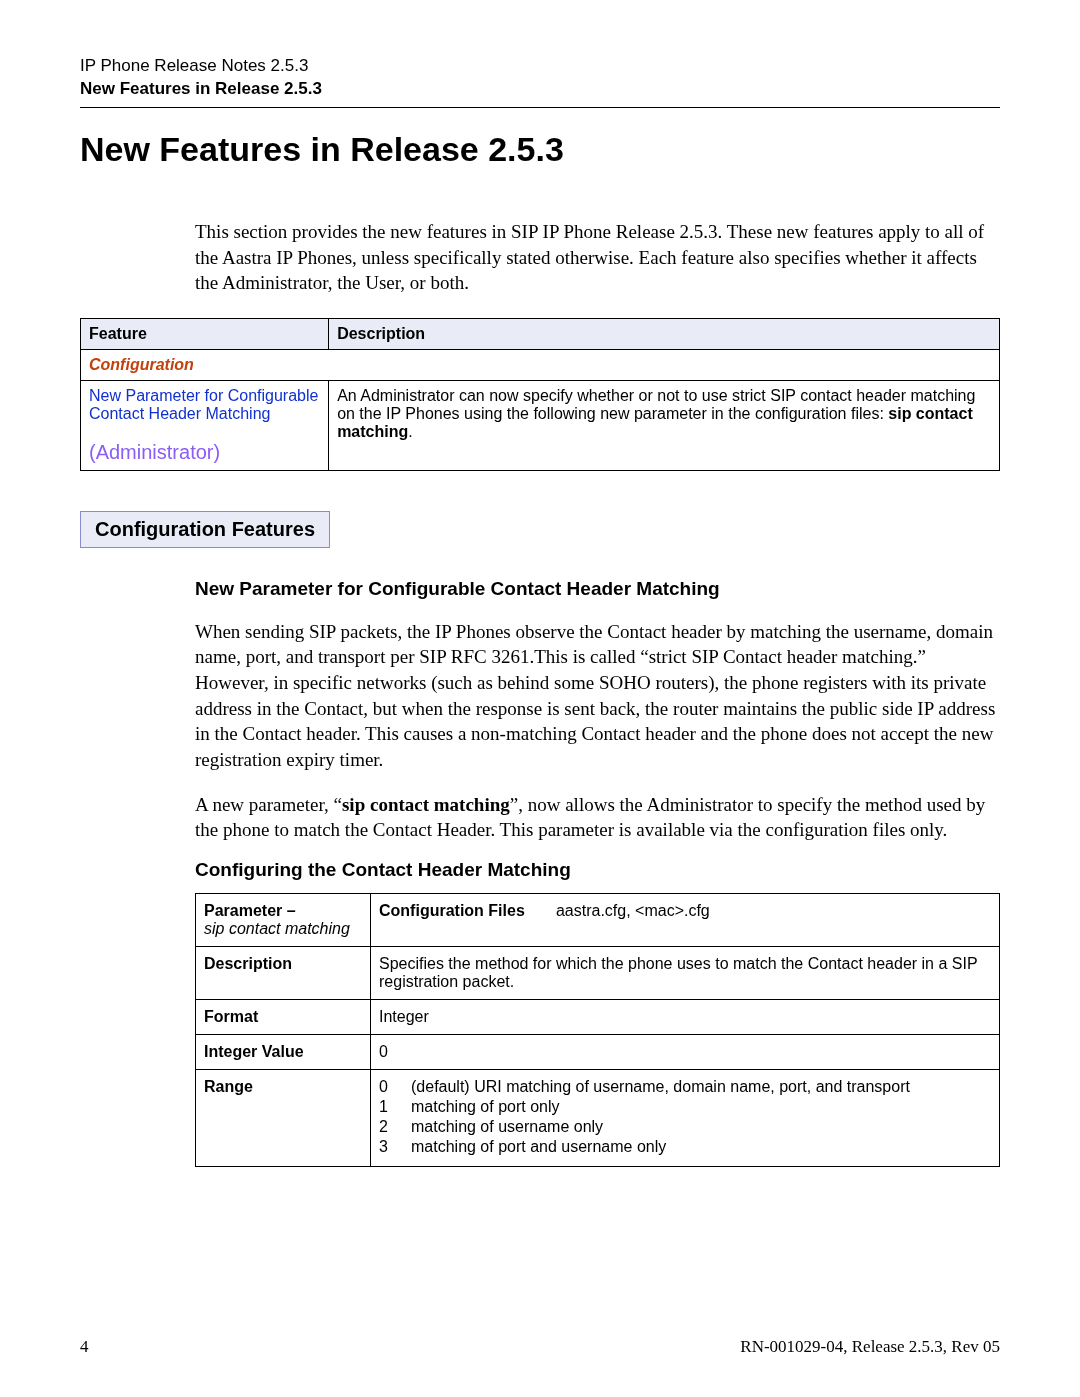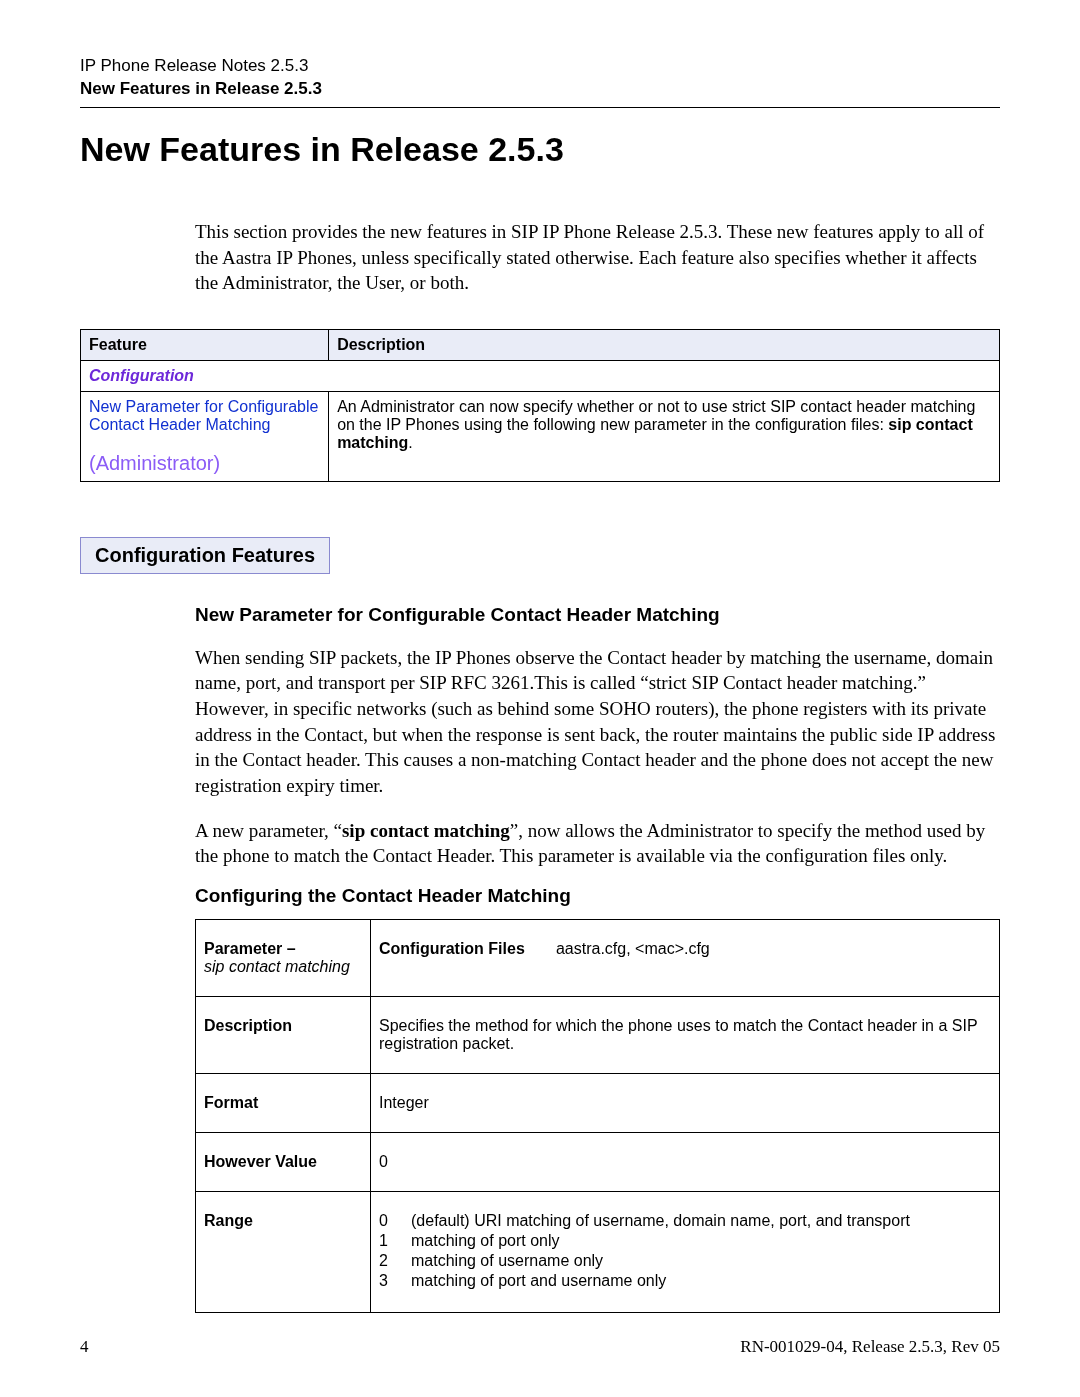--- a/index.html
+++ b/index.html
@@ -28,43 +28,43 @@
   h1.main-title {
     font-size: 34px;
     font-weight: bold;
     margin: 0 0 50px 0;
   }
   .intro {
     margin-left: 115px;
     font-size: 19px;
     font-family: "Times New Roman", Times, serif;
     line-height: 1.35;
-    margin-bottom: 33px;
+    margin-bottom: 22px;
   }
   table.feature-table {
     width: 100%;
     border-collapse: collapse;
     font-size: 16px;
-    margin-bottom: 55px;
+    margin-bottom: 40px;
   }
   table.feature-table th, table.feature-table td {
     border: 1px solid #000;
     padding: 6px 8px;
     text-align: left;
     vertical-align: top;
   }
   table.feature-table th {
     background: #e9ecf7;
     font-weight: bold;
   }
   .cat-row td {
     background: #fff;
     font-style: italic;
     font-weight: bold;
-    color: #6d28d9;
+    color: #c2410c;
   }
   .link { color: #1030d0; }
   .role { font-size: 20px; color: #8b5cf6; text-align: center; }
   .desc-cell b { font-weight: bold; font-style: normal; }
   .section-box {
     display: inline-block;
     border: 1px solid #8a8ad0;
     background: #e9ecf7;
     padding: 6px 14px;
     font-size: 20px;
@@ -93,21 +93,21 @@
     margin-bottom: 12px;
   }
   table.param-table {
     margin-left: 115px;
     width: calc(100% - 115px);
     border-collapse: collapse;
     font-size: 16px;
   }
   table.param-table td {
     border: 1px solid #000;
-    padding: 20px 8px;
+    padding: 8px 8px;
     vertical-align: top;
   }
   .param-label { font-weight: bold; width: 175px; }
   .param-sub { font-style: italic; font-weight: normal; }
   .cf-label { font-weight: bold; }
   .range-row { display: flex; gap: 18px; margin-bottom: 2px; }
   .range-num { width: 14px; }
   .footer {
     position: absolute;
     bottom: 40px;
@@ -179,21 +179,21 @@
     </tr>
     <tr>
       <td class="param-label">Description</td>
       <td>Specifies the method for which the phone uses to match the Contact header in a SIP registration packet.</td>
     </tr>
     <tr>
       <td class="param-label">Format</td>
       <td>Integer</td>
     </tr>
     <tr>
-      <td class="param-label">However Value</td>
+      <td class="param-label">Integer Value</td>
       <td>0</td>
     </tr>
     <tr>
       <td class="param-label">Range</td>
       <td>
         <div class="range-row">
               <span class="range-num">0</span>
               <span>(default) URI matching of username, domain name, port, and transport</span>
             </div>
         <div class="range-row">

